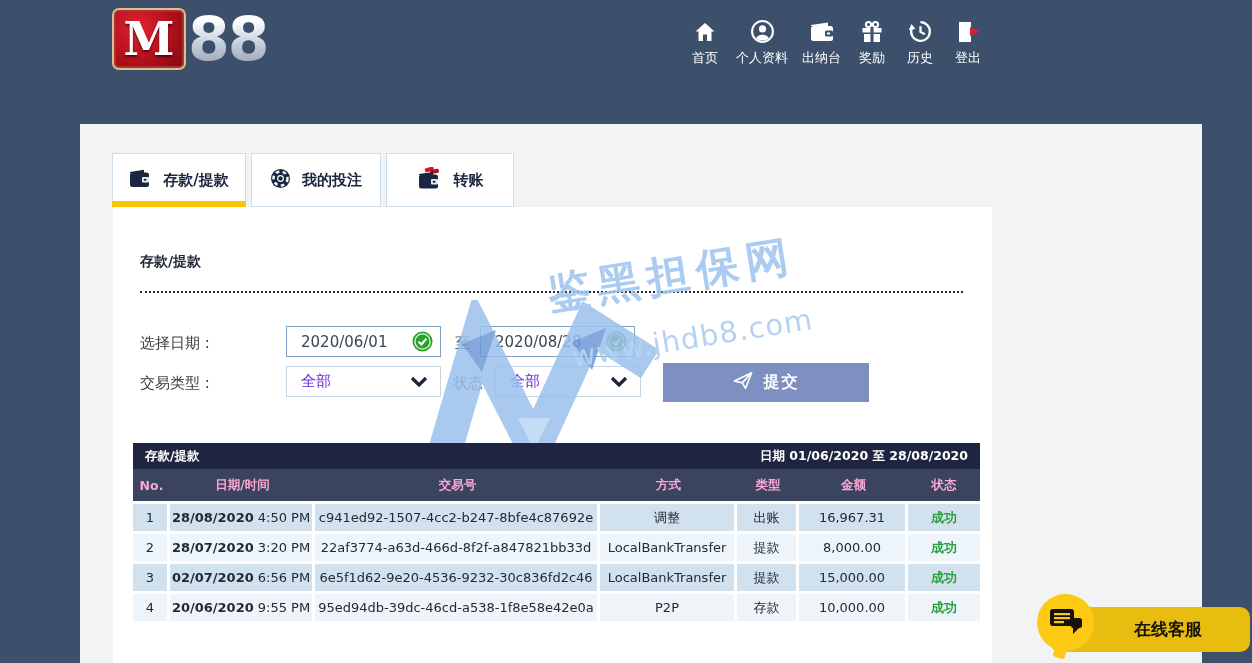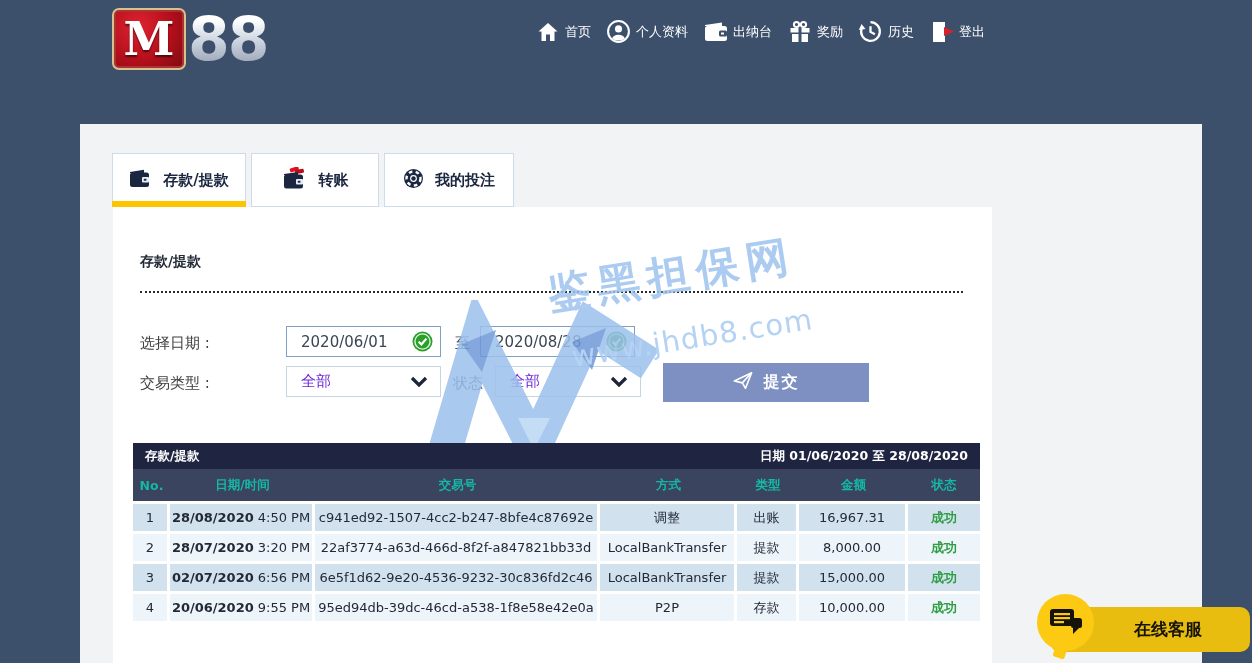--- a/index.html
+++ b/index.html
@@ -18,21 +18,21 @@
   .logo-m { font-family:"DejaVu Serif","Liberation Serif",serif; font-weight:bold; font-size:46px; color:#fff;
     text-shadow:0 2px 2px rgba(0,0,0,.55); line-height:1; }
   .logo-88 { font-size:60px; font-weight:bold; line-height:62px; margin-left:2px; letter-spacing:-2px;
     background:linear-gradient(#ffffff 20%, #c9d2de 55%, #8f9aac 100%);
     -webkit-background-clip:text; background-clip:text; color:transparent; }
   .logo-sub { margin-top:4px; font-family:"DejaVu Serif","Liberation Serif",serif; font-weight:bold;
     font-size:21px; letter-spacing:1px; white-space:nowrap;
     background:linear-gradient(#ffffff 25%, #b9c3d2 70%, #8794a8 100%);
     -webkit-background-clip:text; background-clip:text; color:transparent; }
   .nav { position:absolute; right:267px; top:18px; display:flex; gap:14px; }
-  .nav-item { display:flex; flex-direction:row; align-items:center; gap:4px; color:#fff; cursor:pointer; min-width:34px; }
+  .nav-item { display:flex; flex-direction:column; align-items:center; gap:4px; color:#fff; cursor:pointer; min-width:34px; }
   .nav-item .ico { width:27px; height:27px; display:flex; align-items:center; justify-content:center; }
   .nav-item .lbl { font-size:13px; white-space:nowrap; }
 
   
   .page { position:absolute; left:80px; top:124px; width:1122px; height:549px; background:#f2f3f4; }
 
   .tabs { position:absolute; left:32px; top:29px; display:flex; gap:5px; }
   .tab { height:54px; background:#fff; border:1px solid #ccdcea; display:flex; align-items:center; justify-content:center;
     gap:11px; position:relative; cursor:pointer; }
   .tab-1 { width:134px; } .tab-2 { width:128px; } .tab-3 { width:130px; }
@@ -62,21 +62,21 @@
 
   .submit-btn { position:absolute; left:550px; top:156px; width:206px; height:39px; background:#7d90c1; border:none;
     color:#fff; font-size:16px; font-weight:bold; letter-spacing:2px; cursor:pointer;
     display:flex; align-items:center; justify-content:center; gap:11px; z-index:6; font-family:inherit; }
 
   
   .tbl { position:absolute; left:20px; top:236px; width:847px; z-index:8; }
   .tbl-title { height:26px; background:#1f2540; color:#fff; display:flex; align-items:center;
     justify-content:space-between; padding:0 12px; font-size:12.5px; font-weight:bold; }
   .tbl-head { height:32px; background:#3a445f; display:flex; align-items:center; }
-  .th { color:#14b8a6; font-size:12.5px; font-weight:bold; text-align:center; }
+  .th { color:#f9a8d4; font-size:12.5px; font-weight:bold; text-align:center; }
   .trow { display:flex; height:27px; margin-top:3px; }
   .trow:first-of-type { margin-top:2px; }
   .trow.odd .td { background:#d2e1ee; }
   .trow.even .td { background:#edf4fa; }
   .td { font-size:13px; color:#222a36; text-align:center; line-height:27px; border-right:3px solid #fff;
     overflow:hidden; white-space:nowrap; }
   .td:last-child { border-right:none; }
   .c0{width:37px;} .c1{width:145px;} .c2{width:285px;} .c3{width:137px;} .c4{width:62px;} .c5{width:109px;} .c6{width:72px;}
   .td .d { font-weight:bold; } .td .t { margin-left:4px; }
   .td.status { color:#2f9e43; font-weight:bold; }
@@ -187,43 +187,43 @@
         <span>
           <svg width="23" height="19" viewBox="0 0 23 19">
             <path d="M1 3 L15 0.8 V4 H1 Z" fill="#1b2740"></path>
             <rect x="1" y="3.5" width="19" height="14.5" rx="2.5" fill="#1b2740"></rect>
             <rect x="13" y="8" width="7" height="5.5" rx="1" fill="#e8eef5"></rect>
             <rect x="14.8" y="9.8" width="2.6" height="1.9" fill="#1b2740"></rect>
           </svg>
         </span>
         <span class="tab-lbl">存款/提款</span>
       </div>
+      <div class="tab tab-3">
+        <span>
+          <svg width="21" height="21" viewBox="0 0 21 21">
+            <circle cx="10.5" cy="10.5" r="9.5" fill="#1b2740"></circle>
+            <circle cx="10.5" cy="10.5" r="7" fill="none" stroke="#fff" stroke-width="2.4" stroke-dasharray="3.6 3.4"></circle>
+            <circle cx="10.5" cy="10.5" r="3.4" fill="#fff"></circle>
+            <circle cx="10.5" cy="10.5" r="2.2" fill="#1b2740"></circle>
+          </svg>
+        </span>
+        <span class="tab-lbl">我的投注</span>
+      </div>
       <div class="tab tab-2">
         <span>
           <svg width="26" height="22" viewBox="0 0 26 22">
             <rect x="8" y="0.5" width="9" height="4" rx="1" fill="#e01220" transform="rotate(-18 12 3)"></rect>
             <rect x="13" y="2.5" width="9" height="4" rx="1" fill="#b70f1a" transform="rotate(-10 17 5)"></rect>
             <path d="M2 7 L16 5 V8 H2 Z" fill="#1b2740"></path>
             <rect x="2" y="7.5" width="19" height="14" rx="2.5" fill="#1b2740"></rect>
             <rect x="14" y="12" width="7" height="5.5" rx="1" fill="#e8eef5"></rect>
             <rect x="15.8" y="13.8" width="2.6" height="1.9" fill="#1b2740"></rect>
           </svg>
         </span>
         <span class="tab-lbl">转账</span>
-      </div>
-      <div class="tab tab-3">
-        <span>
-          <svg width="21" height="21" viewBox="0 0 21 21">
-            <circle cx="10.5" cy="10.5" r="9.5" fill="#1b2740"></circle>
-            <circle cx="10.5" cy="10.5" r="7" fill="none" stroke="#fff" stroke-width="2.4" stroke-dasharray="3.6 3.4"></circle>
-            <circle cx="10.5" cy="10.5" r="3.4" fill="#fff"></circle>
-            <circle cx="10.5" cy="10.5" r="2.2" fill="#1b2740"></circle>
-          </svg>
-        </span>
-        <span class="tab-lbl">我的投注</span>
       </div>
     </div>
 
     <div class="card">
       <div class="section-title">存款/提款</div>
       <div class="dotted-sep"></div>
 
       <div class="form-label lbl-date">选择日期 :</div>
       <div class="date-box date-from">
         <input readonly="" value="2020/06/01" style="">

